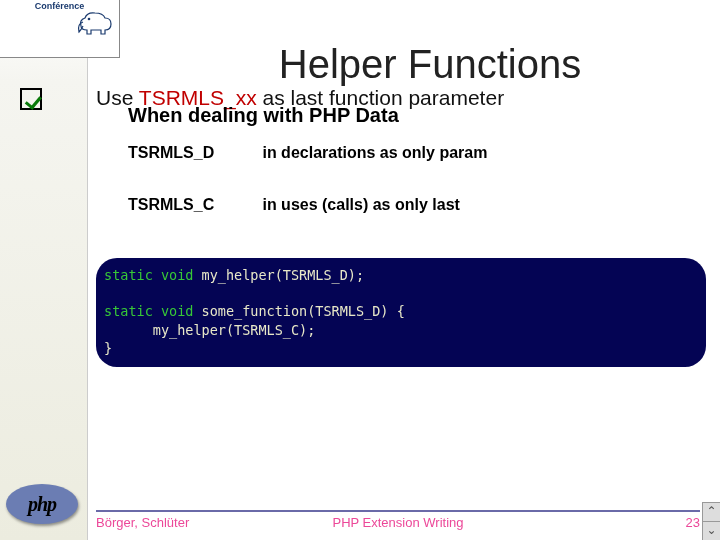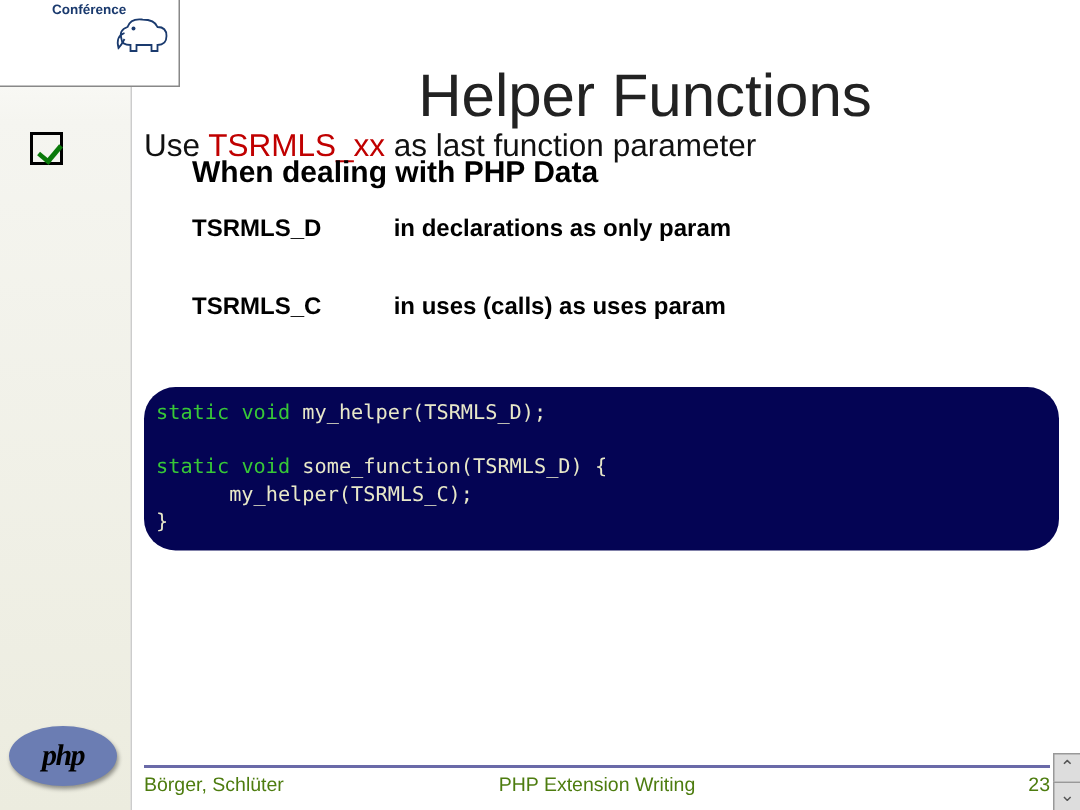--- a/index.html
+++ b/index.html
@@ -135,21 +135,21 @@
   .footer {
     position: absolute;
     left: 96px;
     right: 20px;
     bottom: 8px;
     height: 22px;
     border-top: 2px solid #6a6aa8;
     display: flex;
     align-items: flex-end;
     font-size: 13px;
-    color: #4d7c0f;
+    color: #ec4899;
   }
   .footer .authors { position: absolute; left: 0; bottom: 2px; }
   .footer .center { position: absolute; left: 0; right: 0; bottom: 2px; text-align: center; }
   .footer .page { position: absolute; right: 0; bottom: 2px; }
   .nav {
     position: absolute;
     right: 0;
     bottom: 0;
     width: 18px;
     height: 38px;
@@ -190,21 +190,21 @@
 </div>
 
 <div class="sub-when">When dealing with PHP Data</div>
 
 <div class="row row1">
   <span class="k">TSRMLS_D</span>
   <span>in declarations as only param</span>
 </div>
 <div class="row row2">
   <span class="k">TSRMLS_C</span>
-  <span>in uses (calls) as uses param</span>
+  <span>in uses (calls) as only last</span>
 </div>
 
 <div class="codebox"><span class="kw">static</span> <span class="kw">void</span><span> my_helper(TSRMLS_D);</span>
 
 <span class="kw">static</span> <span class="kw">void</span><span> some_function(TSRMLS_D) {</span>
 <span>      my_helper(TSRMLS_C);</span>
 <span>}</span></div>
 
 <div class="php-pill">
   <span>php</span>

